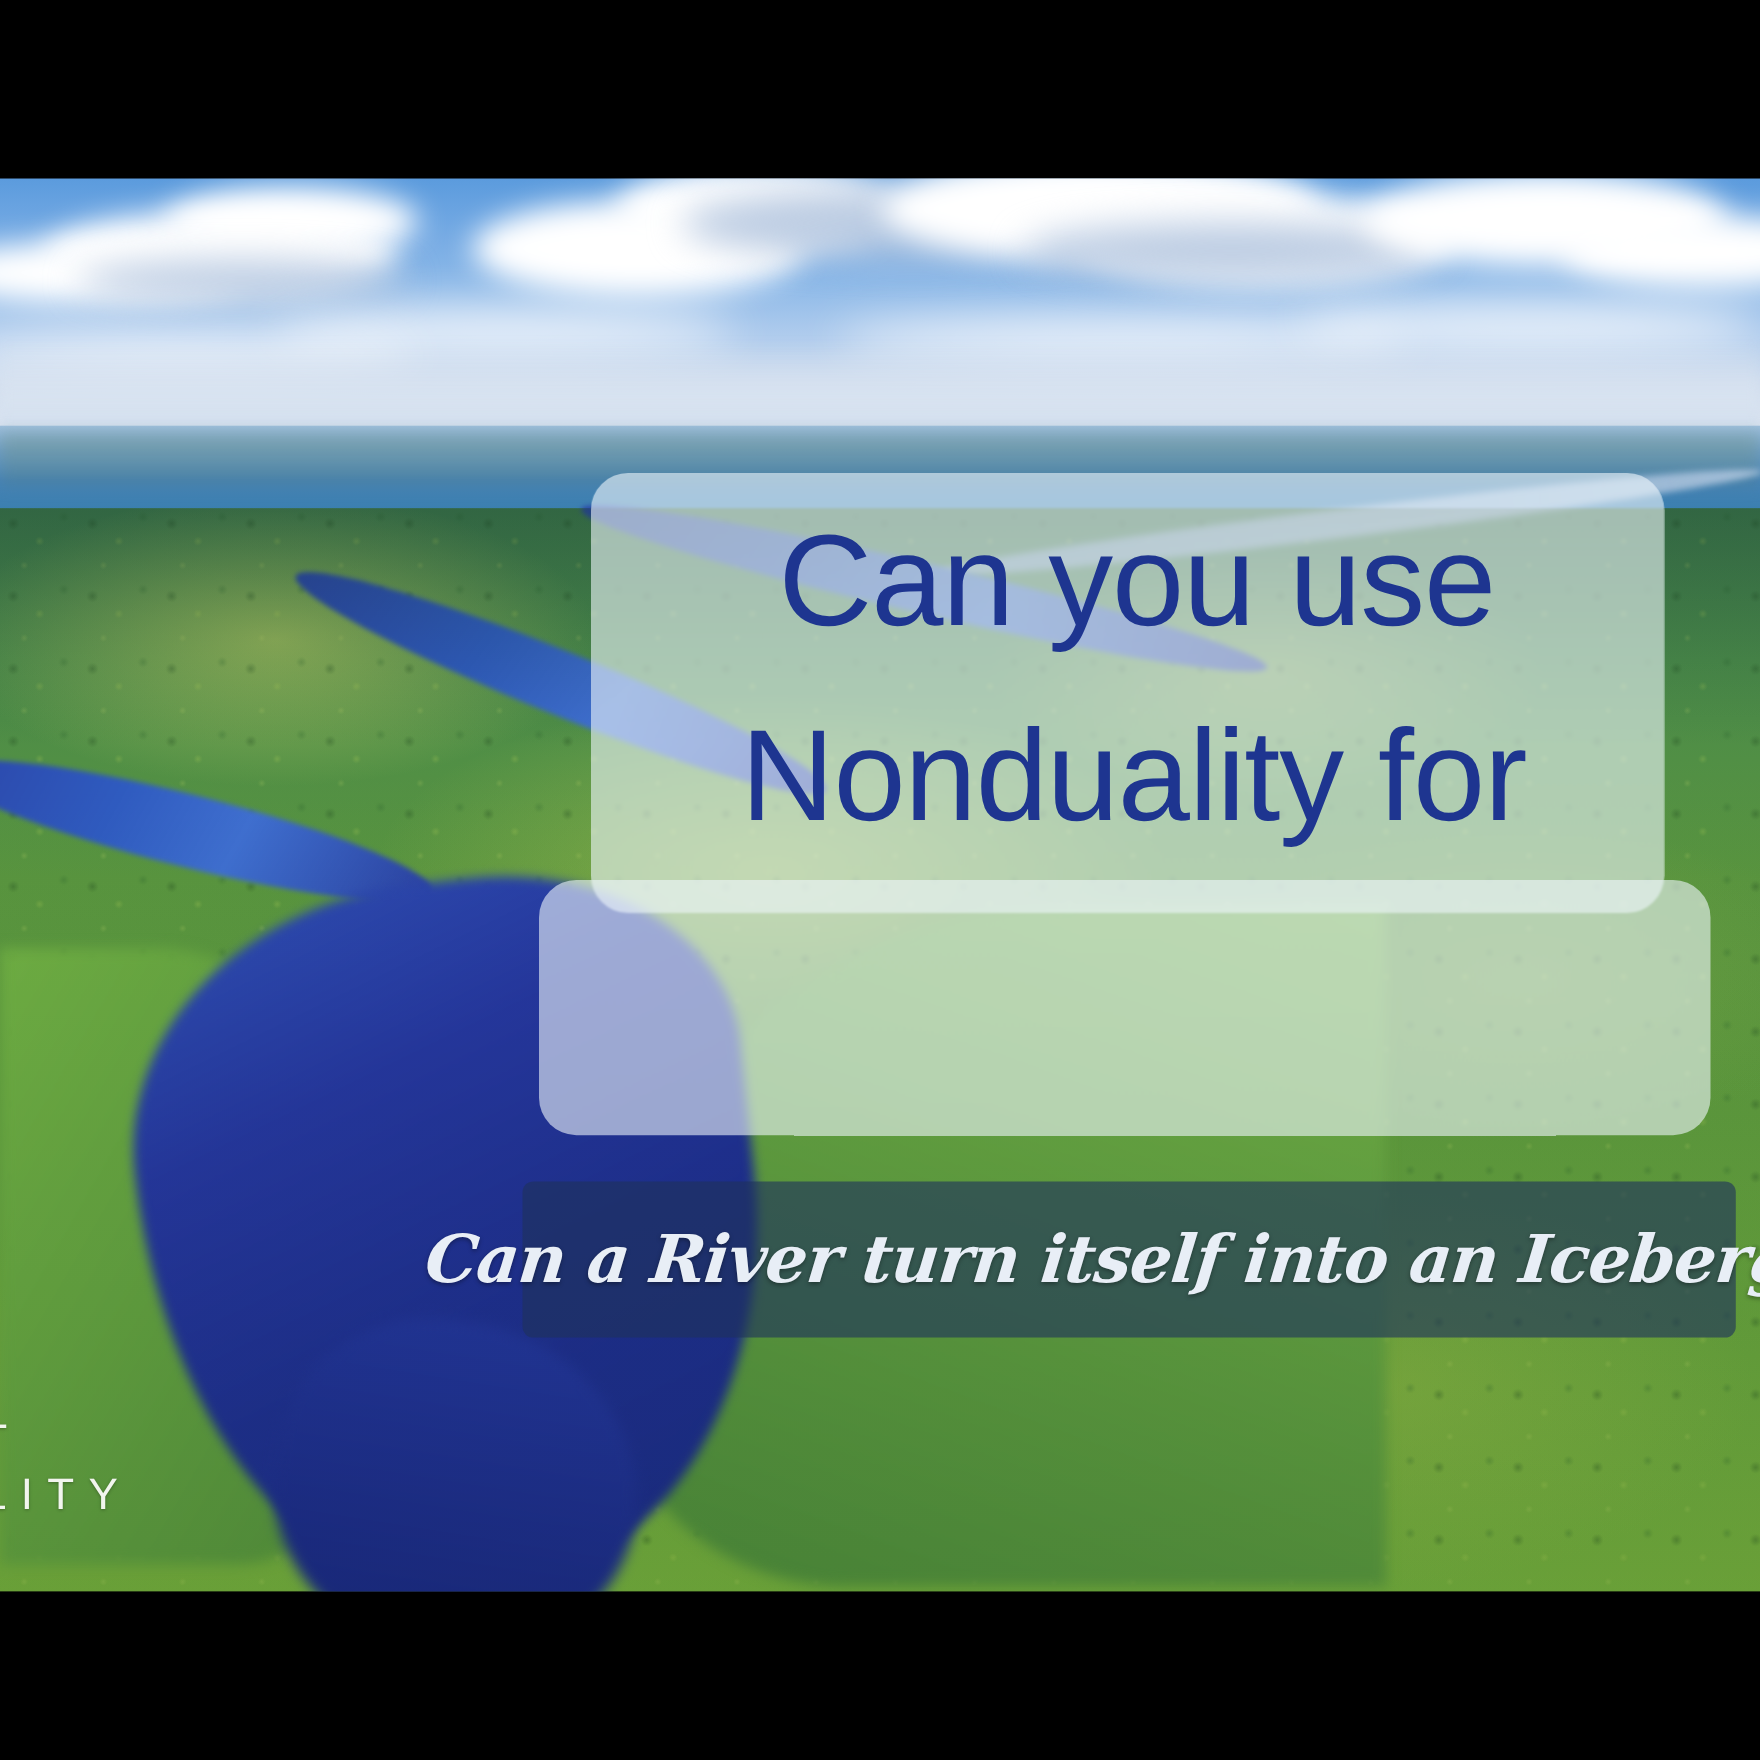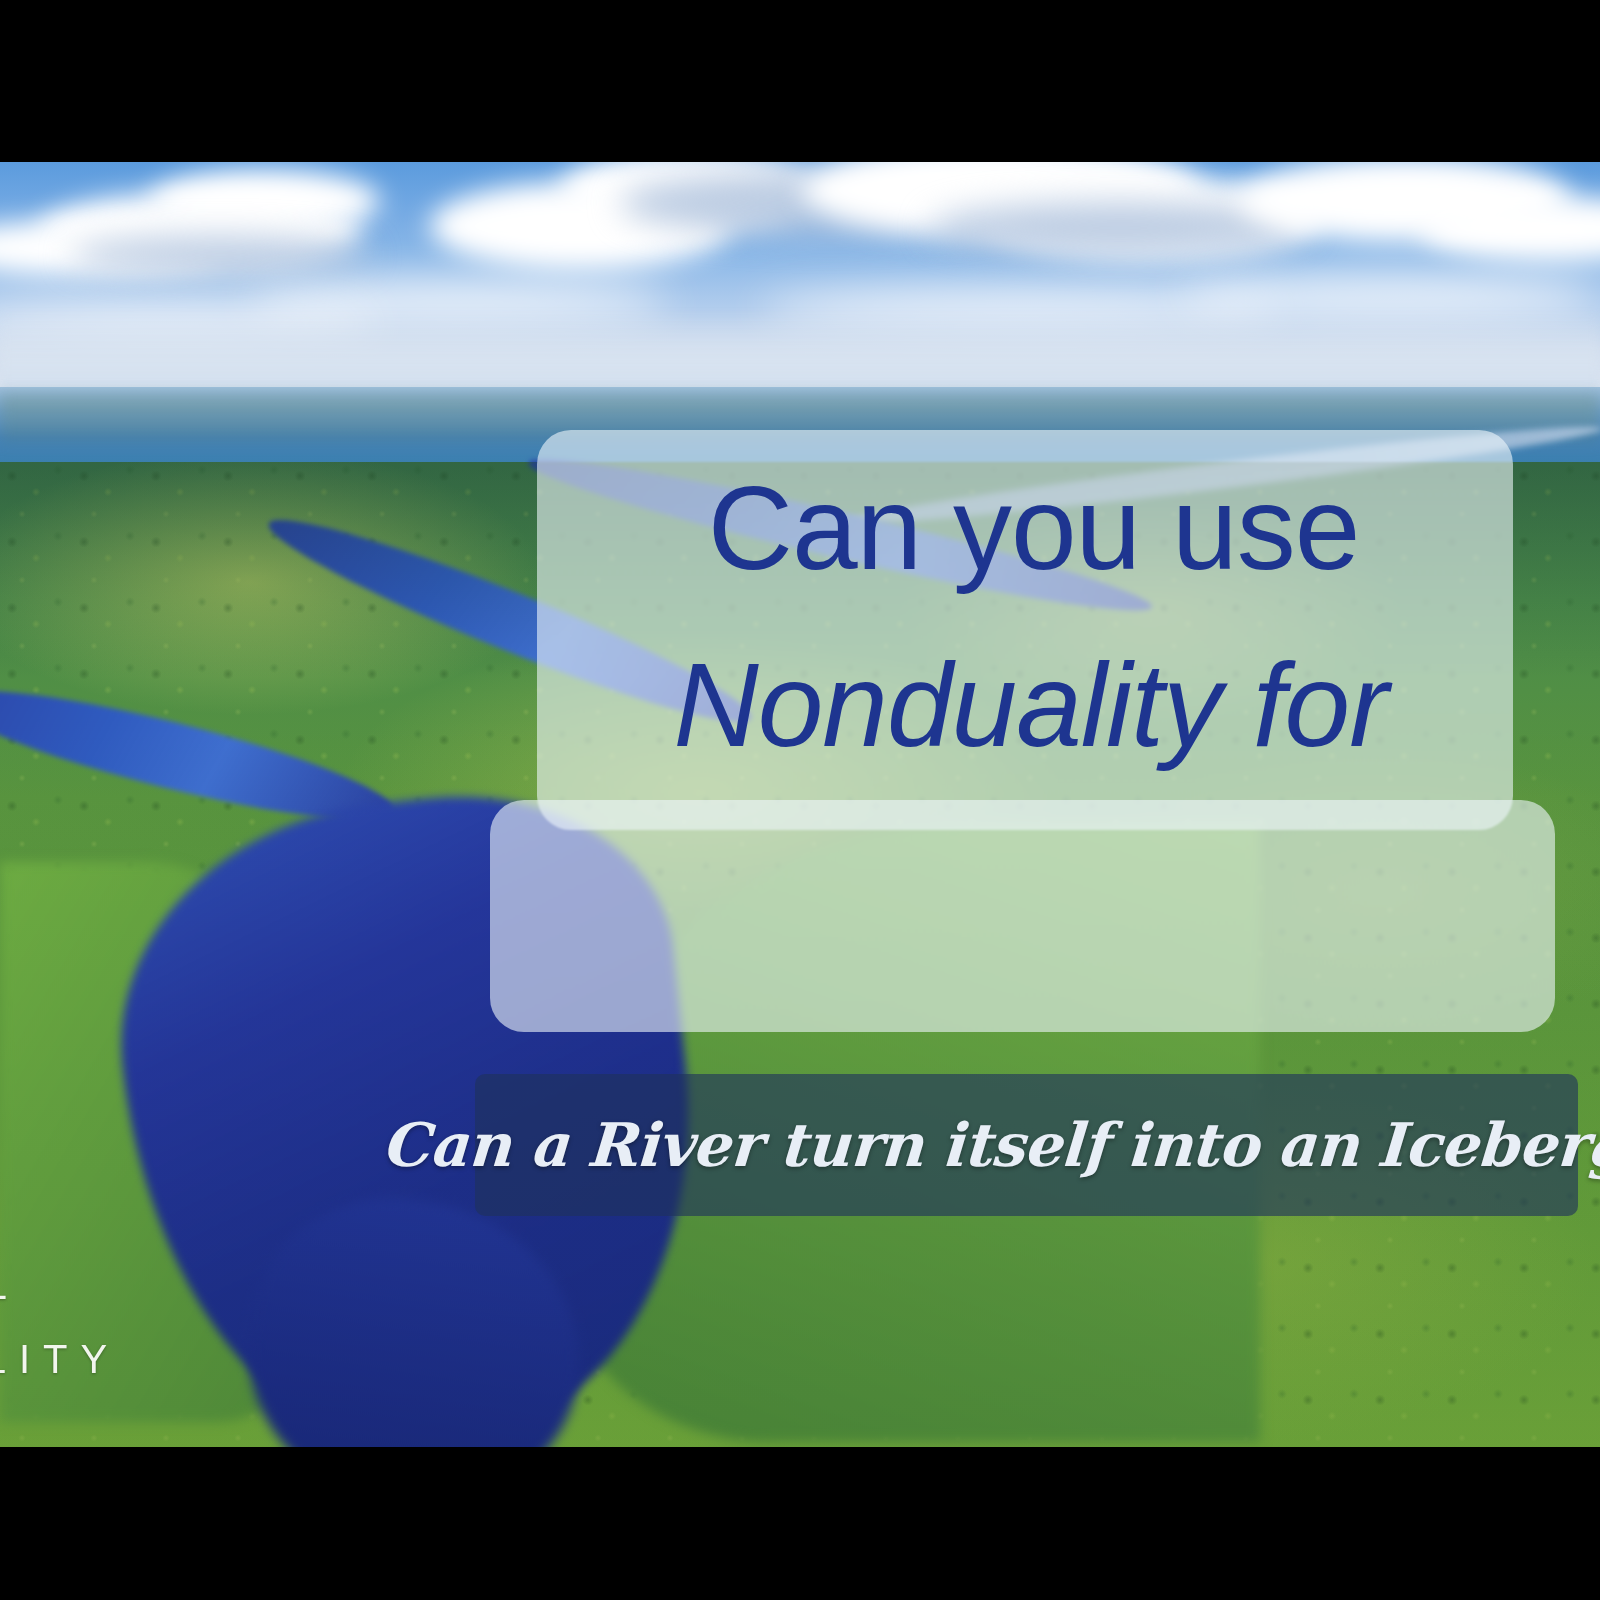--- a/index.html
+++ b/index.html
@@ -80,21 +80,21 @@
          box-shadow:0 0 0 0 rgba(0,0,0,0);backdrop-filter:blur(1px);}
   #panel-upper{left:537px;top:430px;width:976px;height:400px;border-radius:34px;}
   #panel-lower{left:490px;top:800px;width:1065px;height:232px;border-radius:34px;}
 
   #title-text{position:absolute;left:490px;top:440px;width:1075px;height:600px;
               display:flex;flex-direction:column;justify-content:flex-start;align-items:center;
               color:#1e3590;font-size:118px;line-height:1.50;font-weight:400;
               letter-spacing:-1px;text-align:center;white-space:nowrap;}
   #title-text .tl{display:block;}
   #title-line-1{margin-left:12px;}
-  #title-line-2{margin-left:6px;font-style:italic;}
+  #title-line-2{margin-left:6px;}
   #title-line-3{margin-left:-4px;}
 
   
   #subtitle-banner{position:absolute;z-index:22;left:475px;top:1074px;width:1103px;height:142px;
        background:rgba(30,50,92,.62);border-radius:10px;
        display:flex;align-items:center;justify-content:center;}
   #subtitle-text{color:#e8eef6;font-family:"DejaVu Serif",serif;
        font-size:60px;font-style:italic;font-weight:700;letter-spacing:-1px;
        white-space:nowrap;transform:skewX(-6deg);
        text-shadow:0 2px 4px rgba(0,0,0,.35);}

